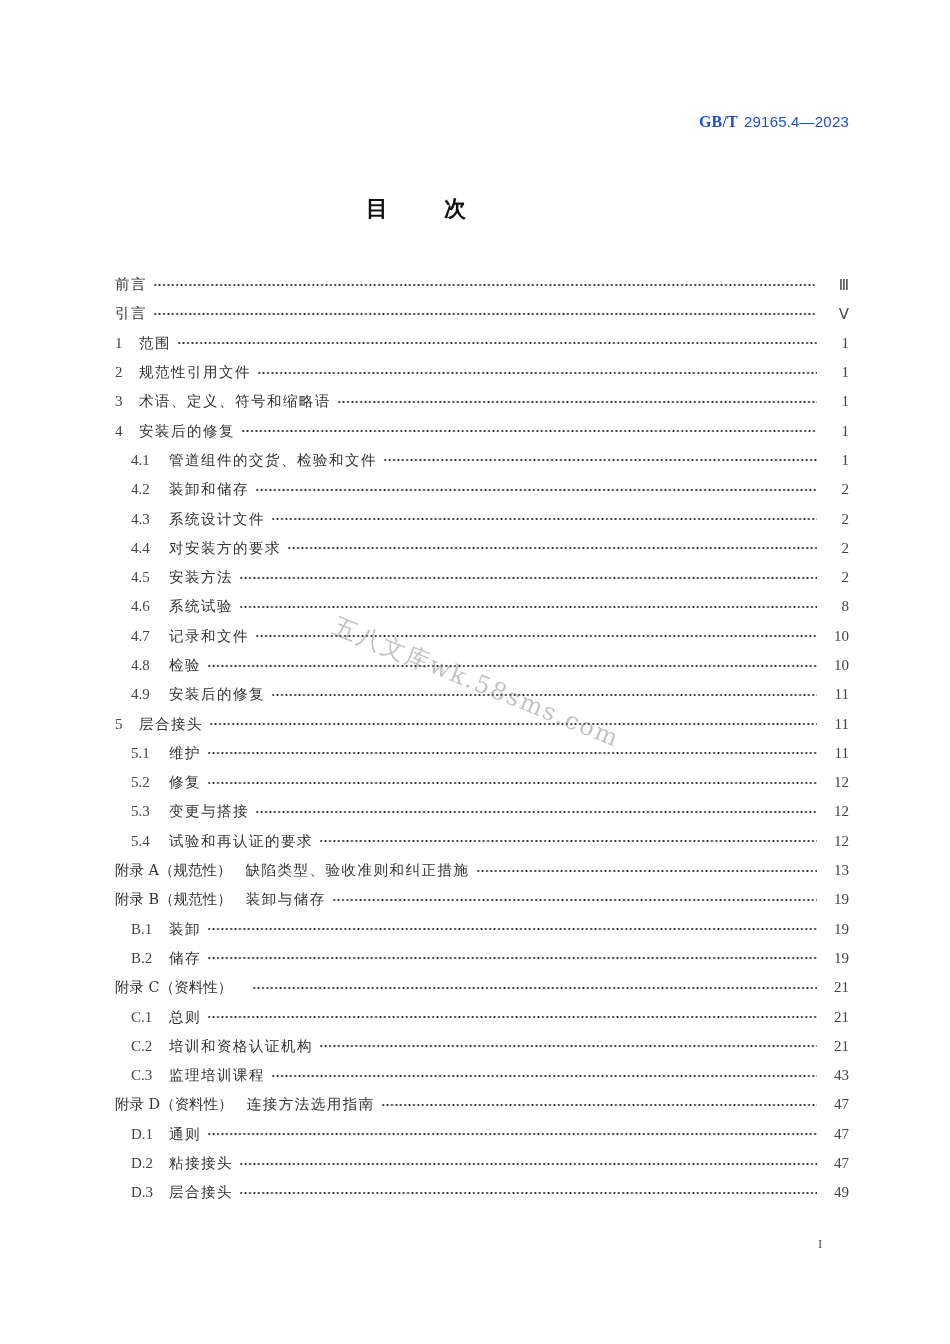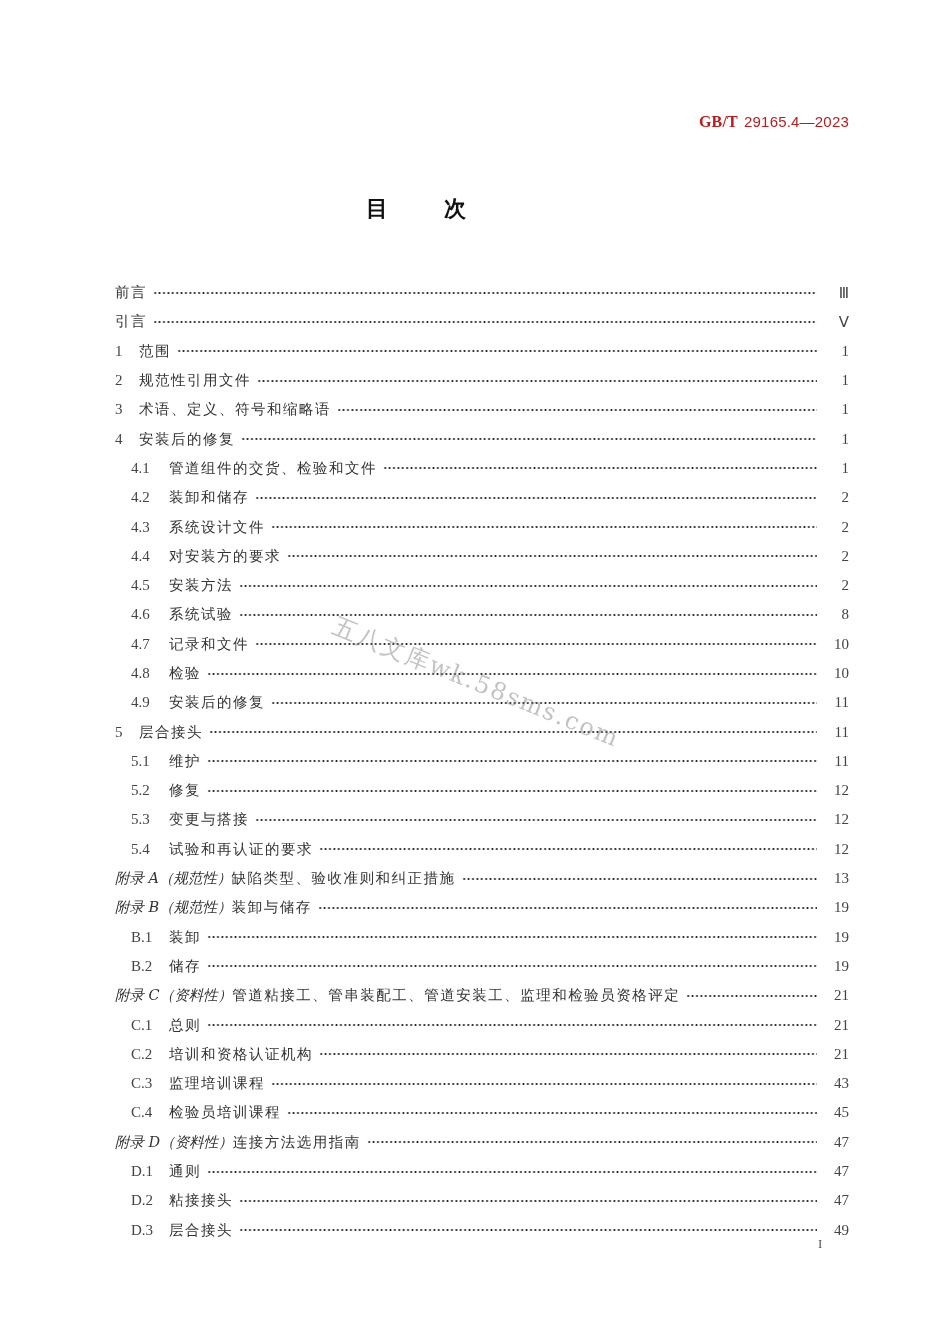--- a/index.html
+++ b/index.html
@@ -13,21 +13,21 @@
     position: relative;
     overflow: hidden;
     font-family: "DejaVu Serif", "Liberation Serif", serif;
     color: #2a2a2a;
   }
   .std-code {
     position: absolute;
     top: 113px;
     right: 101px;
     font-size: 15px;
-    color: #b91c1c;
+    color: #1d4ed8;
     letter-spacing: 0.2px;
   }
   .std-code .gb {
     font-family: "Liberation Serif", serif;
     font-weight: bold;
     font-size: 16px;
   }
   .std-code .num {
     font-family: "Liberation Sans", sans-serif;
     margin-left: 6px;
@@ -45,21 +45,21 @@
     letter-spacing: 0;
   }
   .toc-title span {
     display: inline-block;
   }
   .toc-title .gap {
     width: 56px;
   }
   .toc {
     position: absolute;
-    top: 278px;
+    top: 270px;
     left: 115px;
     width: 734px;
   }
   .row {
     position: relative;
     height: 29.3px;
     display: flex;
     align-items: center;
     font-size: 14.5px;
     color: #333;
@@ -83,21 +83,21 @@
     width: 24px;
   }
   .row.l1 {
     padding-left: 16px;
     justify-content: space-between;
   }
   .row.l1 .num {
     width: 38px;
   }
   .row .appx-prefix {
-    font-style: italic;
+    margin-right: 14px;
   }
   .row .title {
     letter-spacing: 1.5px;
   }
   .row .leader {
     flex: 1;
     height: 14px;
     margin: 0 4px 0 2px;
     background-image: radial-gradient(circle, #222 0.9px, transparent 1.1px);
     background-size: 4.4px 4px;
@@ -332,21 +332,20 @@
       <div class="label">
         <span class="num">B.2</span>
         <span class="title">储存</span>
       </div>
       <span class="leader"></span>
       <span class="page">19</span>
     </div>
     <div class="row l0">
       <div class="label">
         <span class="appx-prefix">附录 C（资料性）</span>
-        <span class="title">管道粘接工、管串装配工、管道安装工、监理和检验员资格评定</span>
       </div>
       <span class="leader"></span>
       <span class="page">21</span>
     </div>
     <div class="row l1">
       <div class="label">
         <span class="num">C.1</span>
         <span class="title">总则</span>
       </div>
       <span class="leader"></span>
@@ -361,28 +360,20 @@
       <span class="page">21</span>
     </div>
     <div class="row l1">
       <div class="label">
         <span class="num">C.3</span>
         <span class="title">监理培训课程</span>
       </div>
       <span class="leader"></span>
       <span class="page">43</span>
     </div>
-    <div class="row l1">
-      <div class="label">
-        <span class="num">C.4</span>
-        <span class="title">检验员培训课程</span>
-      </div>
-      <span class="leader"></span>
-      <span class="page">45</span>
-    </div>
     <div class="row l0">
       <div class="label">
         <span class="appx-prefix">附录 D（资料性）</span>
         <span class="title">连接方法选用指南</span>
       </div>
       <span class="leader"></span>
       <span class="page">47</span>
     </div>
     <div class="row l1">
       <div class="label">

